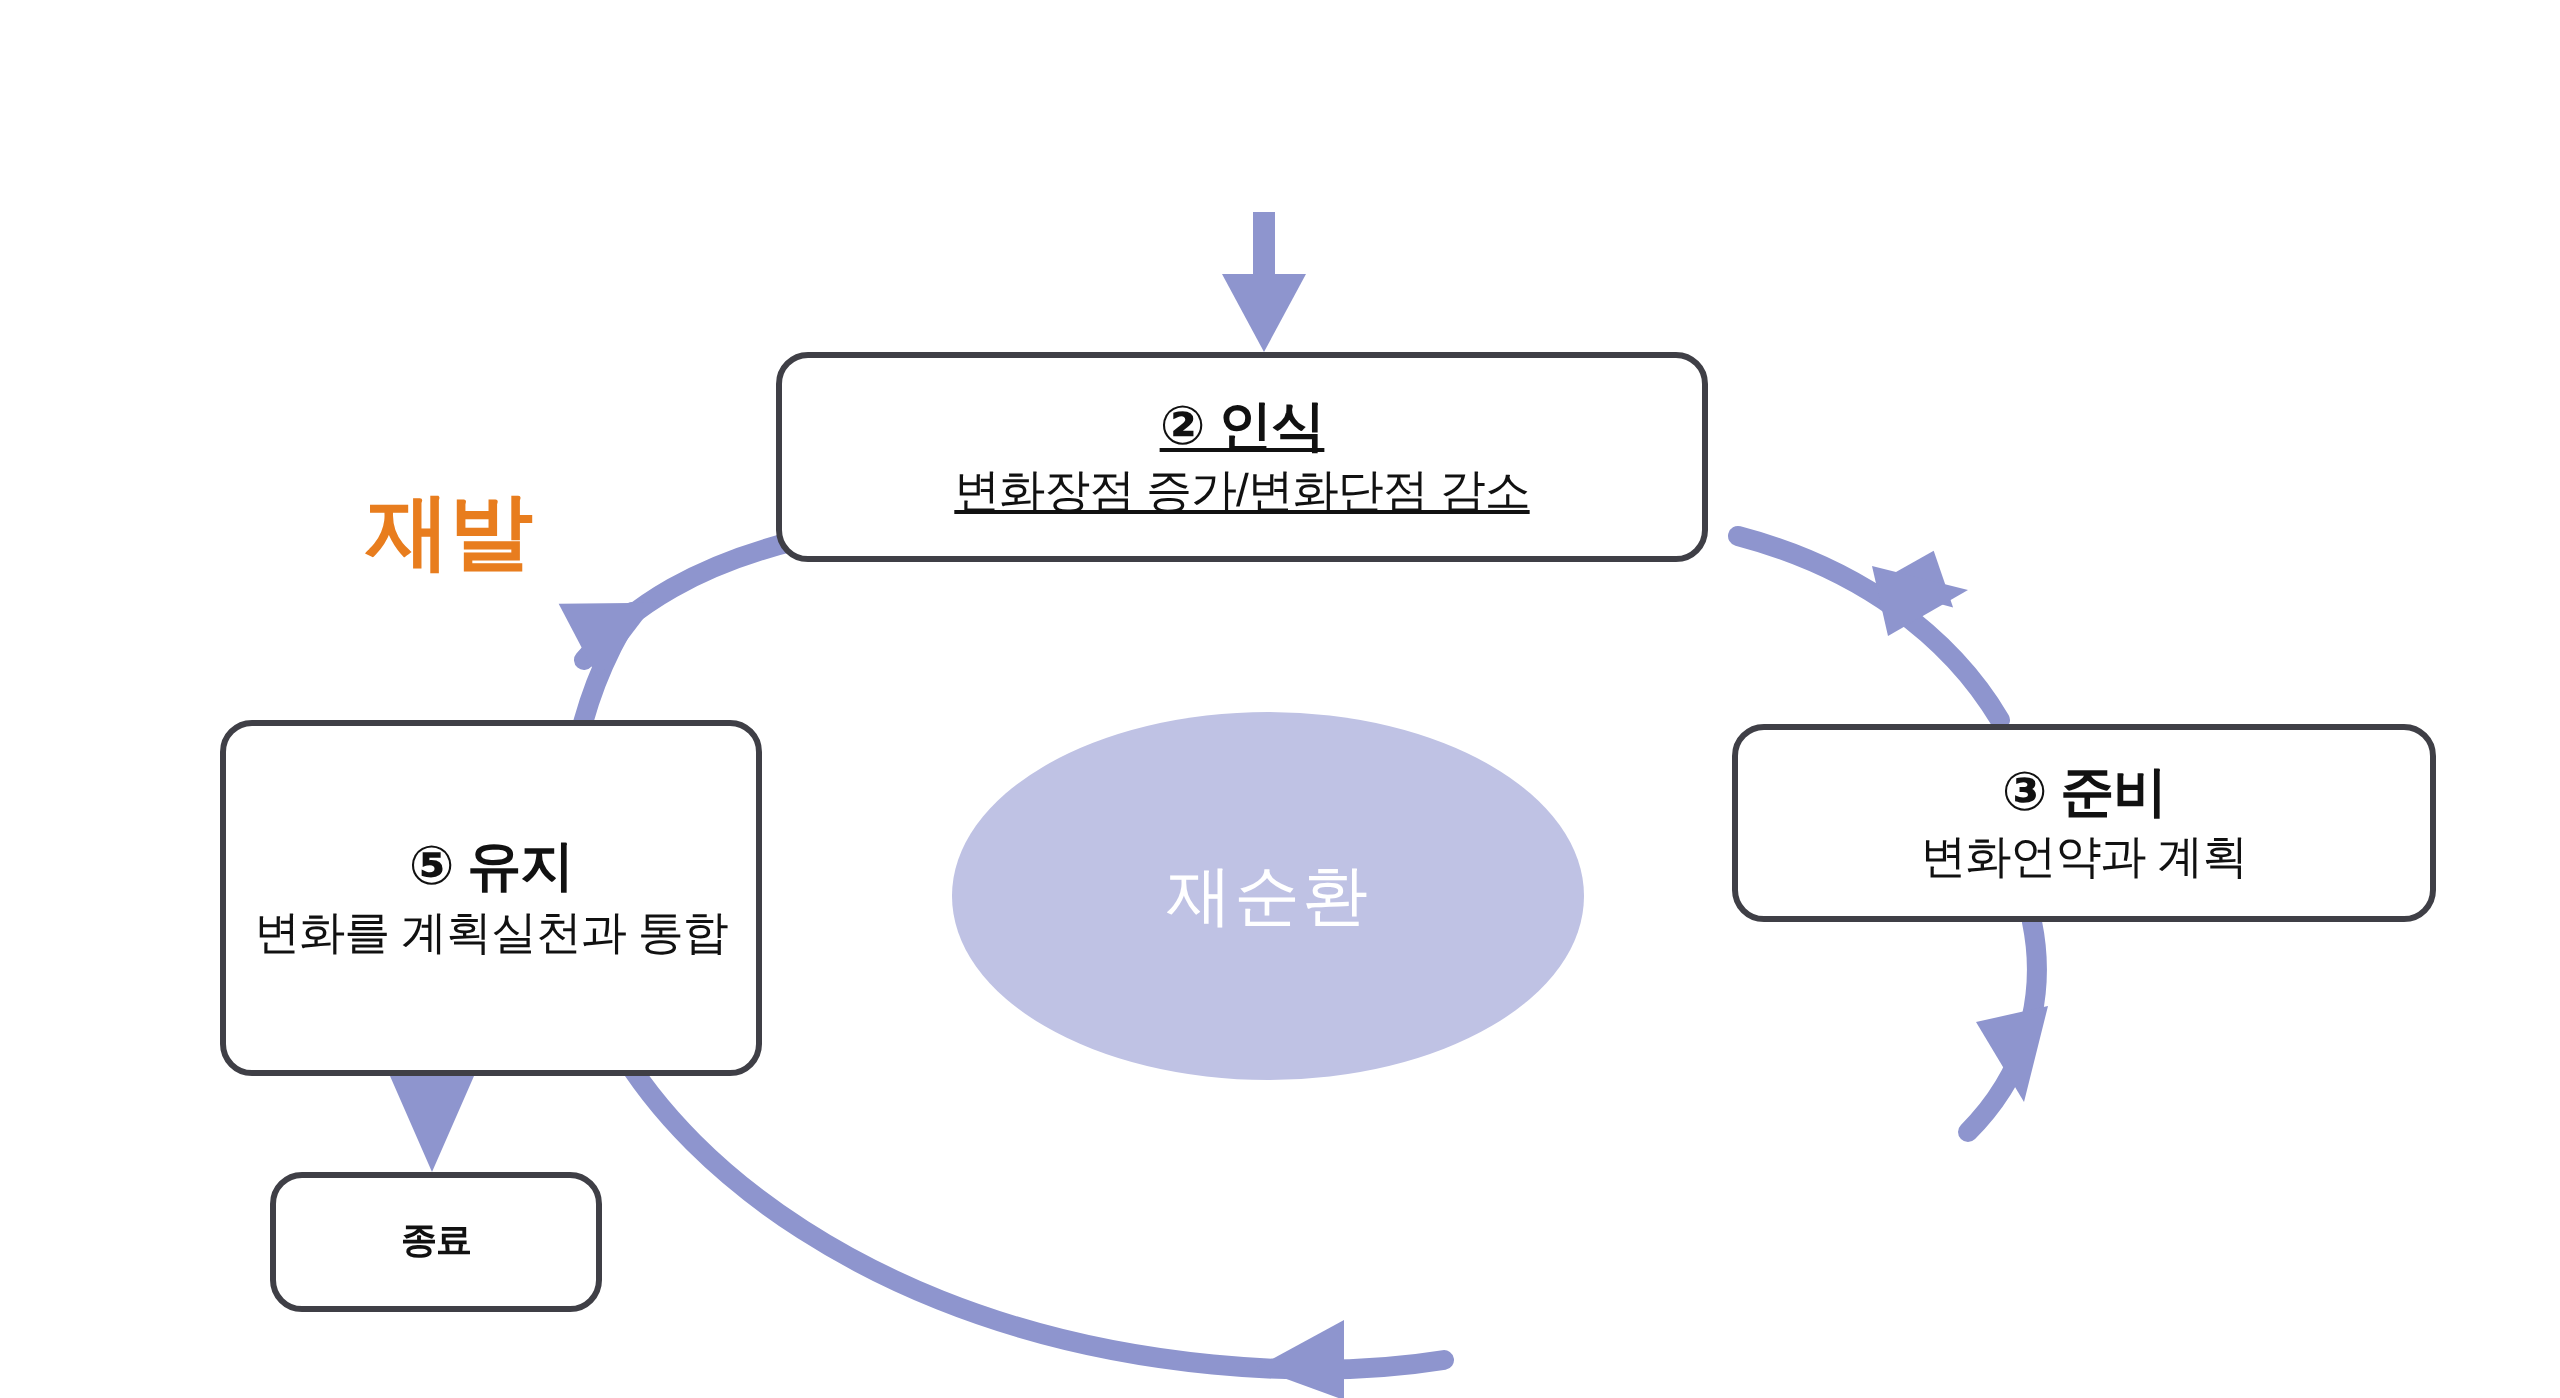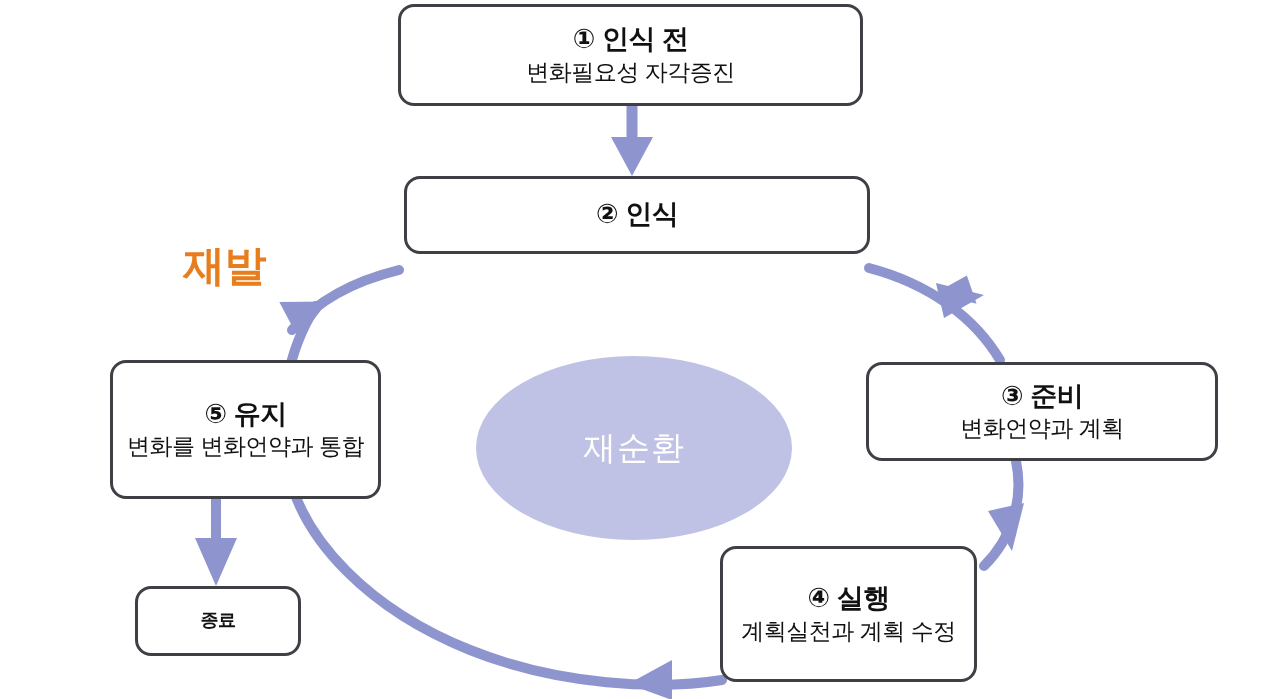--- a/index.html
+++ b/index.html
@@ -52,24 +52,24 @@
     letter-spacing: -0.5px;
     margin-top: 2px;
     padding: 0 8px;
   }
   .node.single .title {
     font-size: 18px;
   }
 
   
   #node-1 { left: 398px; top: 4px;   width: 465px; height: 102px; }
-  #node-2 { left: 404px; top: 176px; width: 466px; height: 78px; }
+  #node-2 { left: 388px; top: 176px; width: 466px; height: 105px; text-decoration: underline; }
   #node-3 { left: 866px; top: 362px; width: 352px; height: 99px;  }
   #node-4 { left: 720px; top: 546px; width: 257px; height: 136px; }
-  #node-5 { left: 110px; top: 360px; width: 271px; height: 139px; }
+  #node-5 { left: 110px; top: 360px; width: 271px; height: 178px; }
   #node-end { left: 135px; top: 586px; width: 166px; height: 70px; }
 
   
   #cycle-ellipse {
     position: absolute;
     left: 476px;
     top: 356px;
     width: 316px;
     height: 184px;
     border-radius: 50%;
@@ -141,41 +141,34 @@
       <path d="M216,586 L195,538 L237,538 Z" fill="#8e95ce"></path>
     </g>
   </svg>
 
   <div id="cycle-ellipse">
     <span class="label">재순환</span>
   </div>
 
   <div id="relapse-label">재발</div>
 
-  <div class="node" id="node-1">
-    <div class="title">① 인식 전</div>
-    <div class="subtitle">변화필요성 자각증진</div>
-  </div>
 
   <div class="node" id="node-2">
     <div class="title">② 인식</div>
+    <div class="subtitle">변화장점 증가/변화단점 감소</div>
   </div>
 
   <div class="node" id="node-3">
     <div class="title">③ 준비</div>
     <div class="subtitle">변화언약과 계획</div>
   </div>
 
-  <div class="node" id="node-4">
-    <div class="title">④ 실행</div>
-    <div class="subtitle">계획실천과 계획 수정</div>
-  </div>
 
   <div class="node" id="node-5">
     <div class="title">⑤ 유지</div>
-    <div class="subtitle">변화를 변화언약과 통합</div>
+    <div class="subtitle">변화를 계획실천과 통합</div>
   </div>
 
   <div class="node single" id="node-end">
     <div class="title">종료</div>
   </div>
 
 </div>
 
 </body></html>

